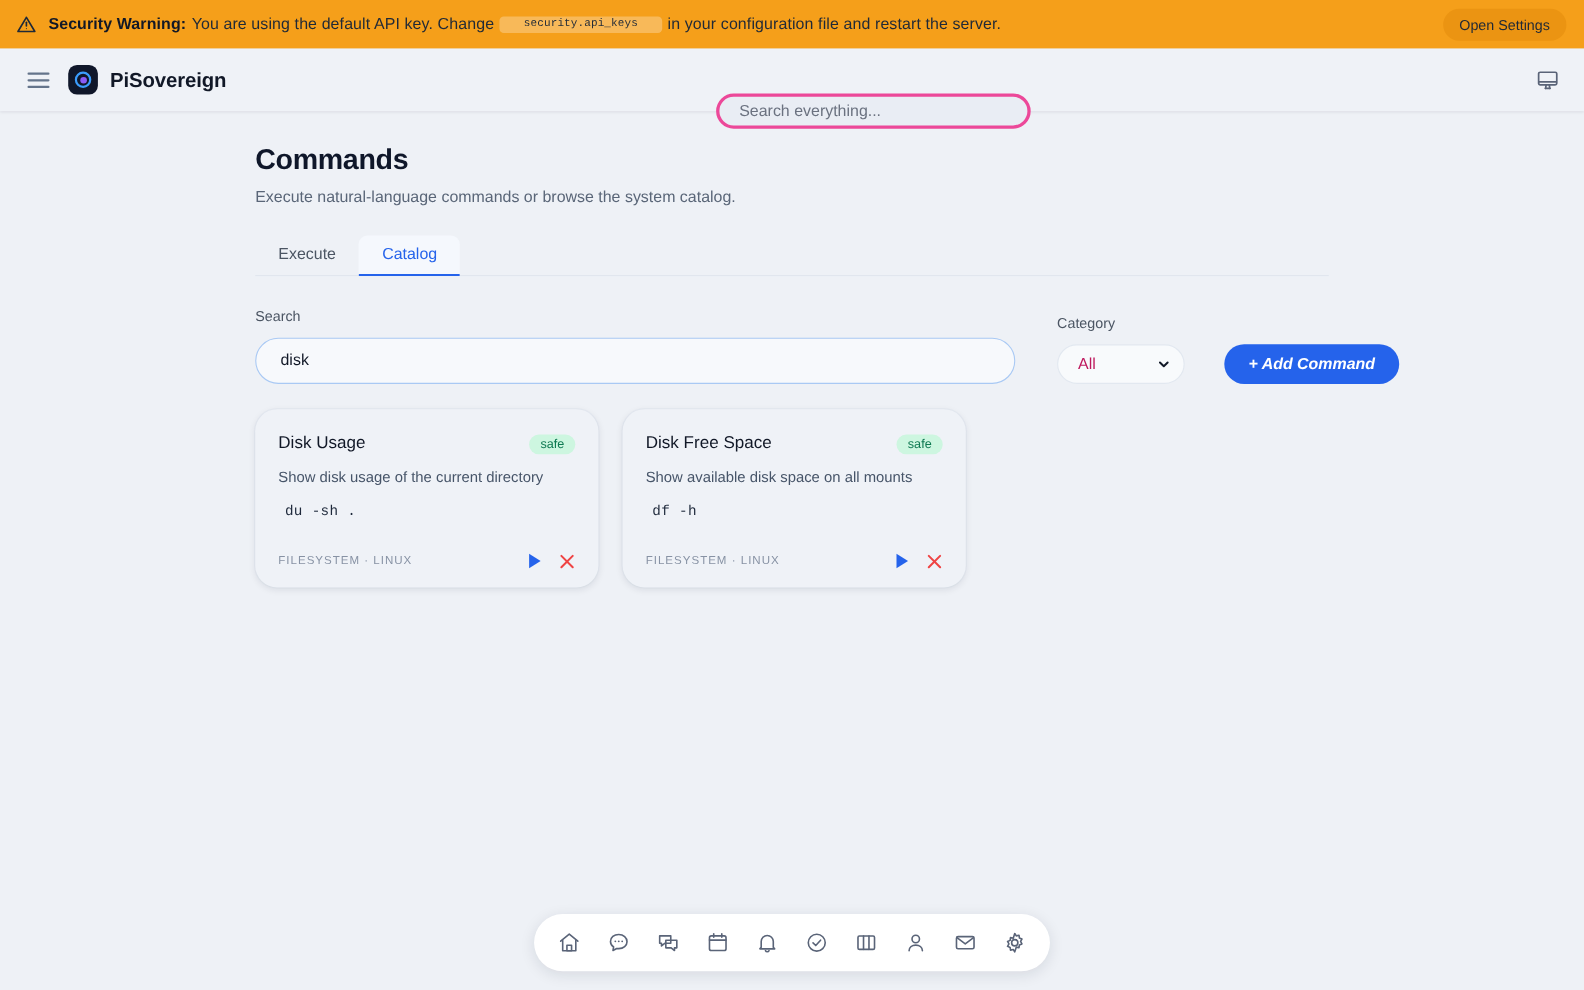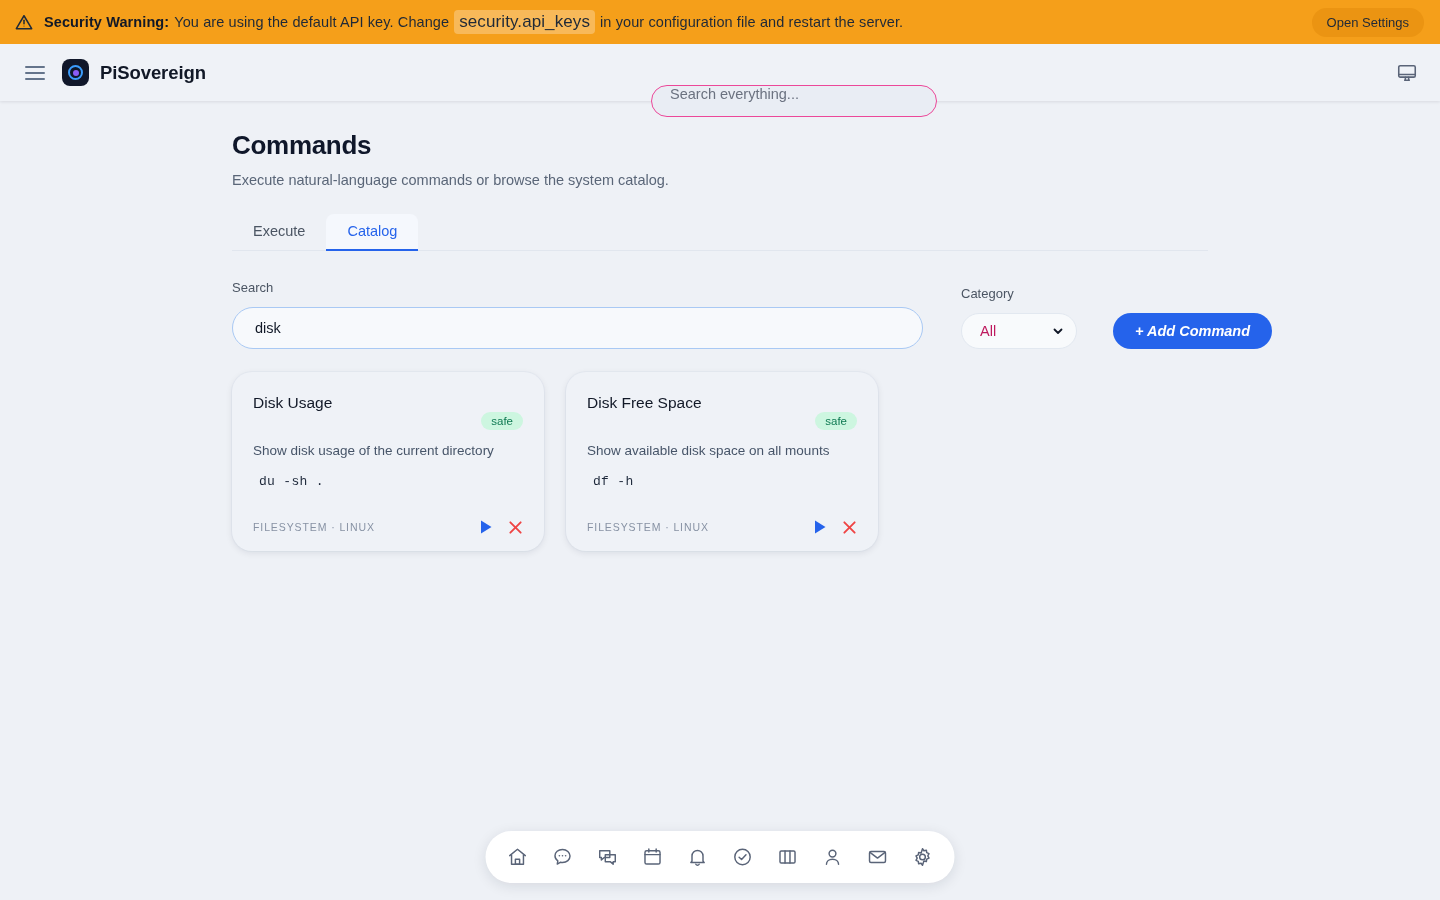--- a/index.html
+++ b/index.html
@@ -24,25 +24,25 @@
   .warn-icon { width: 20px; height: 20px; flex: 0 0 20px; display:block; }
   .warn-text {
     font-size: 14.5px;
     color: #1f2937;
     letter-spacing: .1px;
     display: flex; align-items: center; gap: 5px;
     flex-wrap: nowrap;
   }
   .warn-strong { font-weight: 700; color:#111827; }
   .warn-code {
-    font-family: Liberation Sans, sans-serif;
-    font-size: 17px;
+    font-family: Liberation Mono, monospace;
+    font-size: 10px;
     background: rgba(255,255,255,.28);
     border-radius: 4px;
-    padding: 2px 5px;
+    padding: 2px 22px;
     color:#1f2937;
   }
   .open-settings-btn {
     margin-left: auto;
     background: #eb9412;
     color: #1f2937;
     border: none;
     border-radius: 999px;
     padding: 7px 15px;
     font-size: 13px;
@@ -83,23 +83,23 @@
   }
   .brand-dot { width:6px; height:6px; border-radius:50%; background:#8b5cf6; }
   .brand-name {
     font-size: 18.5px; font-weight: 700; color: #111827; letter-spacing: -.1px;
   }
 
   .global-search {
     position:absolute; left:651px; top:57px; transform: translateY(-50%);
     width: 286px; height: 32px;
     background: #e9edf4;
-    border: 1px solid #ec4899;
-    border-radius: 999px;
-    display:flex; align-items:flex-start;
+    border: 3px solid #ec4899;
+    border-radius: 999px;
+    display:flex; align-items:center;
     padding: 0 14px 0 18px;
   }
   .global-search-ph { font-size:14.5px; color:#6b7280; }
 
   .header-right { margin-left:auto; display:flex; align-items:center; }
   .monitor-icon { width:22px; height:22px; cursor:pointer; }
 
   
   .page { padding: 0; }
   .content-wrap { width: 1252px; padding-left: 232px; padding-top: 29px; }
@@ -192,21 +192,21 @@
   }
   .card-top { display:flex; align-items:flex-start; justify-content:space-between; gap:8px; }
   .card-title { font-size: 15.5px; font-weight: 400; color:#111827; }
   .badge {
     font-size: 11.5px;
     background: #cdf6e0;
     color:#0f7a52;
     border-radius: 999px;
     padding: 3px 10px;
     white-space:nowrap;
-    margin-top: 18px;
+    margin-top: 1px;
   }
   .card-desc { font-size: 13.5px; color:#475569; margin-top: 13px; }
   .card-cmd {
     font-family: "Liberation Mono", monospace;
     font-size: 13px;
     color:#1e293b;
     margin-top: 16px;
     padding-left: 6px;
     letter-spacing: .3px;
   }

